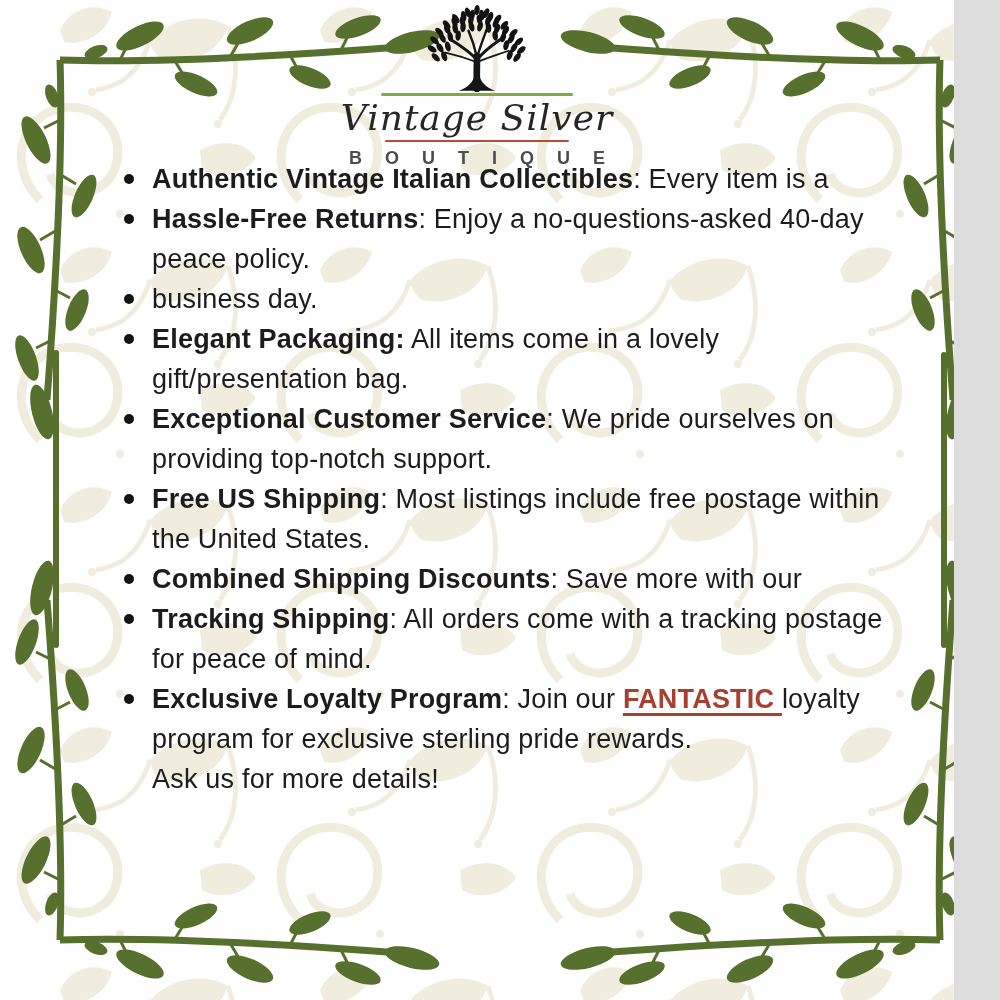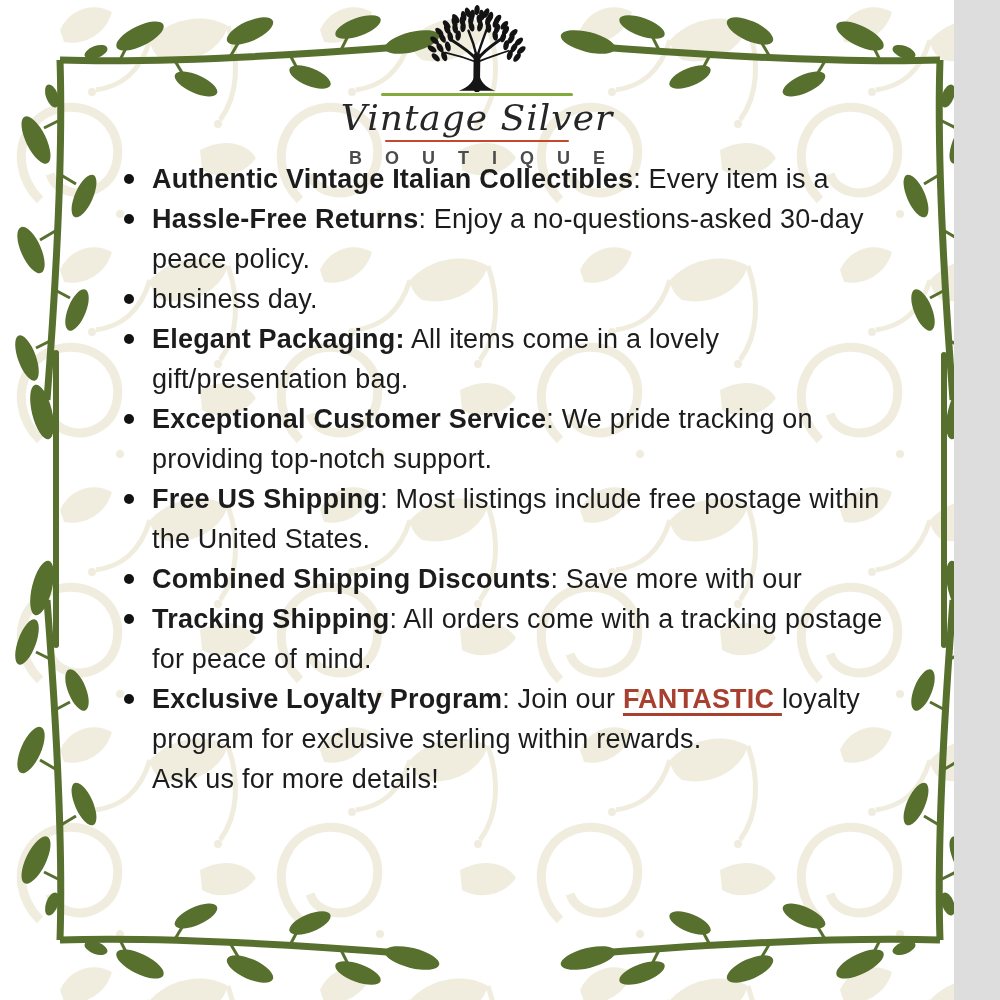--- a/index.html
+++ b/index.html
@@ -157,52 +157,52 @@
     <div class="tagline">B O U T I Q U E</div>
   </div>
 
   <ul class="features">
     <li class="item">
       <span class="dot"></span>
       <div class="line"><span class="bld">Authentic Vintage Italian Collectibles</span><span>: Every item is a</span></div>
     </li>
     <li class="item">
       <span class="dot"></span>
-      <div class="line"><span class="bld">Hassle-Free Returns</span><span>: Enjoy a no-questions-asked 30-day</span></div>
+      <div class="line"><span class="bld">Hassle-Free Returns</span><span>: Enjoy a no-questions-asked 40-day</span></div>
       <div class="line">peace policy.</div>
     </li>
     <li class="item">
       <span class="dot"></span>
       <div class="line">business day.</div>
     </li>
     <li class="item">
       <span class="dot"></span>
       <div class="line"><span class="bld">Elegant Packaging:</span><span> All items come in a lovely</span></div>
       <div class="line">gift/presentation bag.</div>
     </li>
     <li class="item">
       <span class="dot"></span>
-      <div class="line"><span class="bld">Exceptional Customer Service</span><span>: We pride tracking on</span></div>
+      <div class="line"><span class="bld">Exceptional Customer Service</span><span>: We pride ourselves on</span></div>
       <div class="line">providing top-notch support.</div>
     </li>
     <li class="item">
       <span class="dot"></span>
       <div class="line"><span class="bld">Free US Shipping</span><span>: Most listings include free postage within</span></div>
       <div class="line">the United States.</div>
     </li>
     <li class="item">
       <span class="dot"></span>
       <div class="line"><span class="bld">Combined Shipping Discounts</span><span>: Save more with our</span></div>
     </li>
     <li class="item">
       <span class="dot"></span>
       <div class="line"><span class="bld">Tracking Shipping</span><span>: All orders come with a tracking postage</span></div>
       <div class="line">for peace of mind.</div>
     </li>
     <li class="item">
       <span class="dot"></span>
       <div class="line"><span class="bld">Exclusive Loyalty Program</span><span>: Join our </span><span class="hl">FANTASTIC </span><span>loyalty</span></div>
-      <div class="line">program for exclusive sterling within rewards.</div>
+      <div class="line">program for exclusive sterling pride rewards.</div>
       <div class="line">Ask us for more details!</div>
     </li>
   </ul>
 
 </div>
 
 </body></html>

